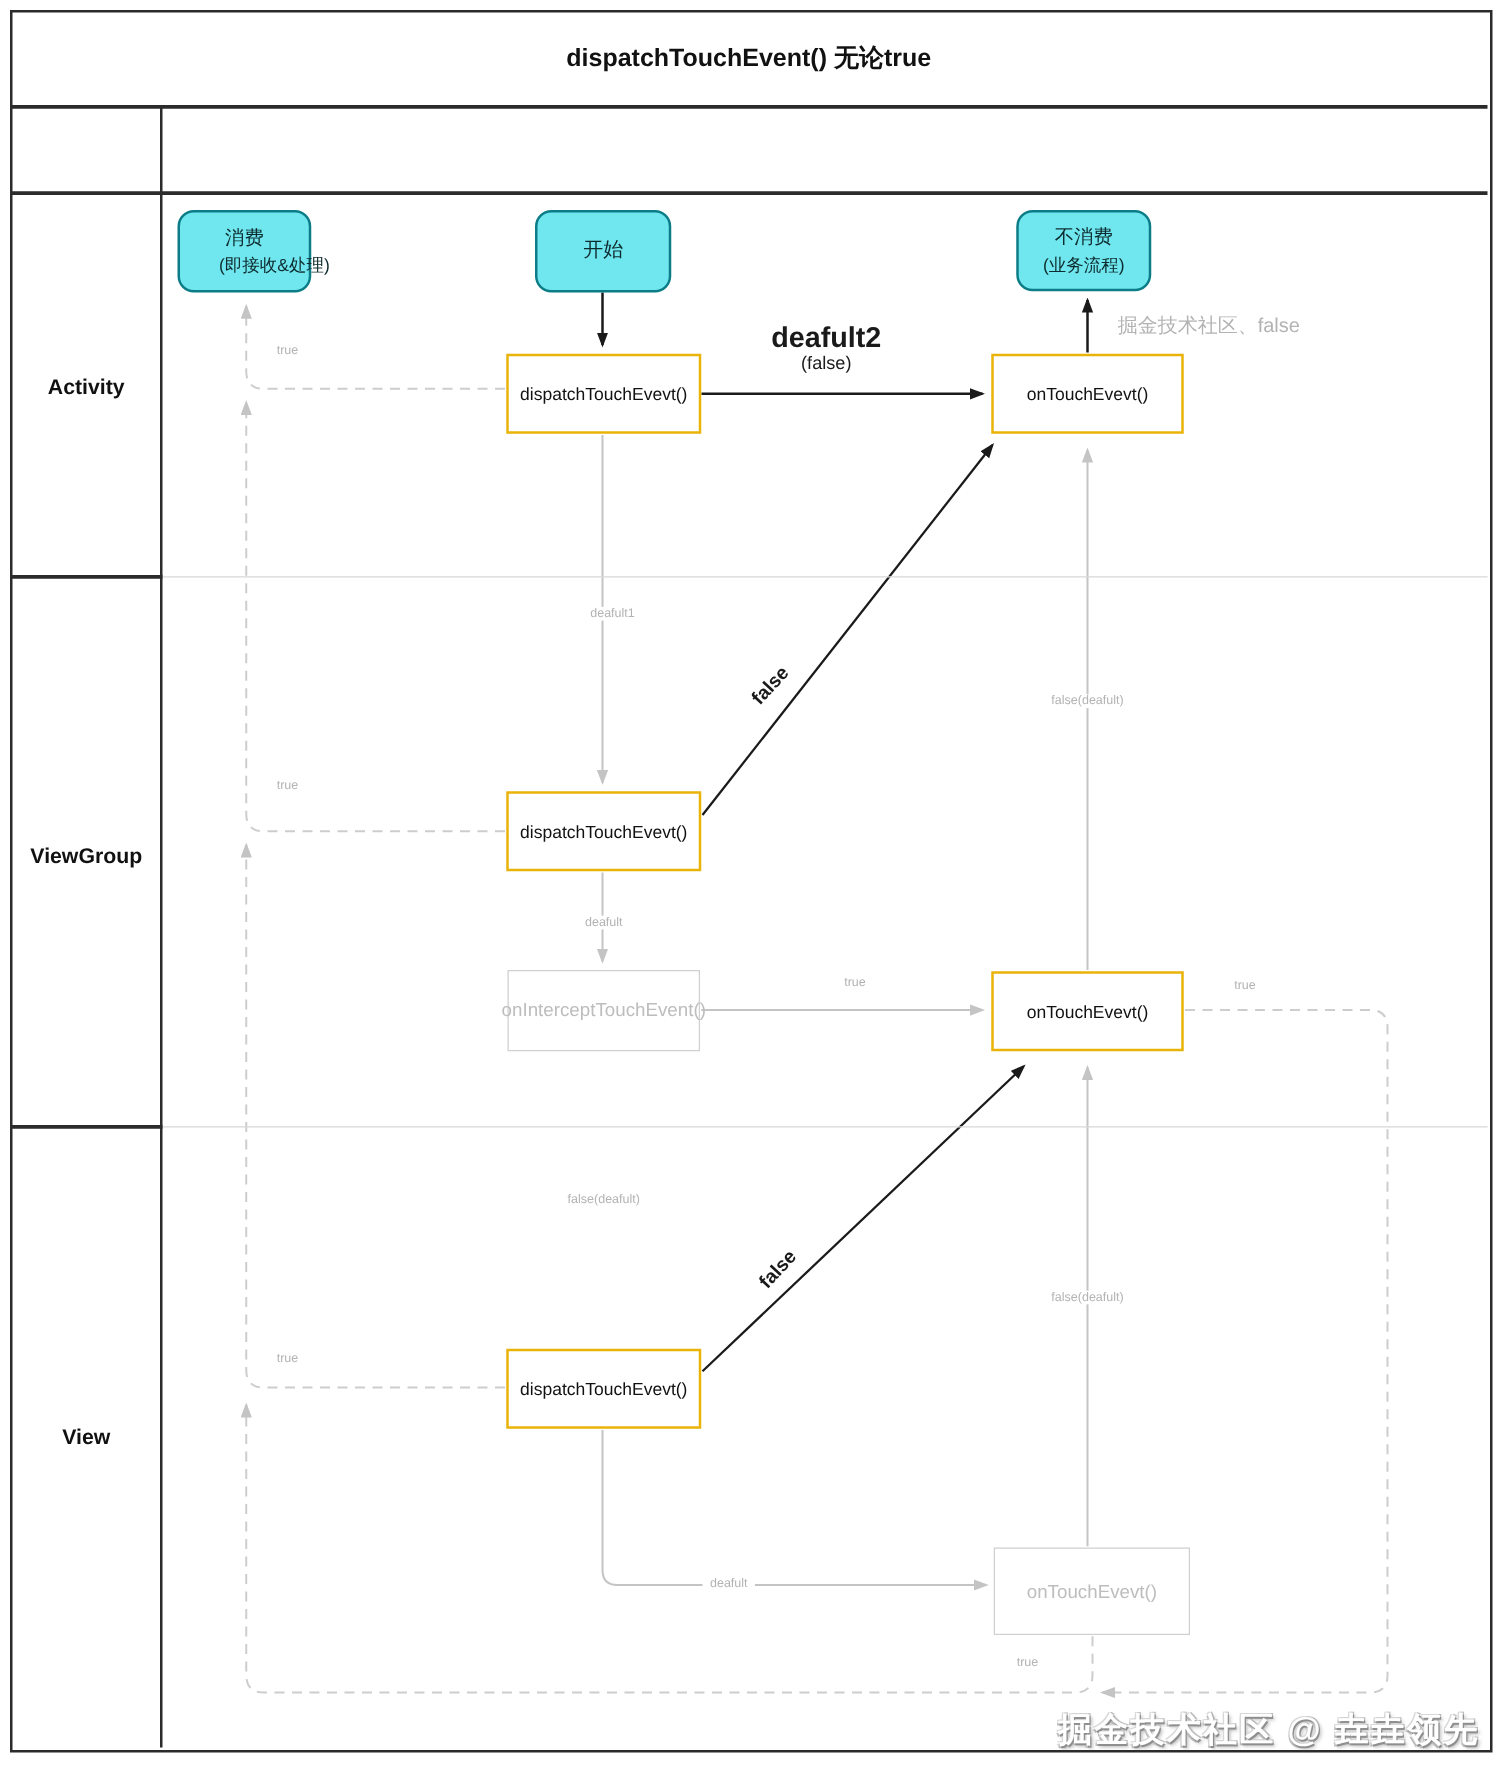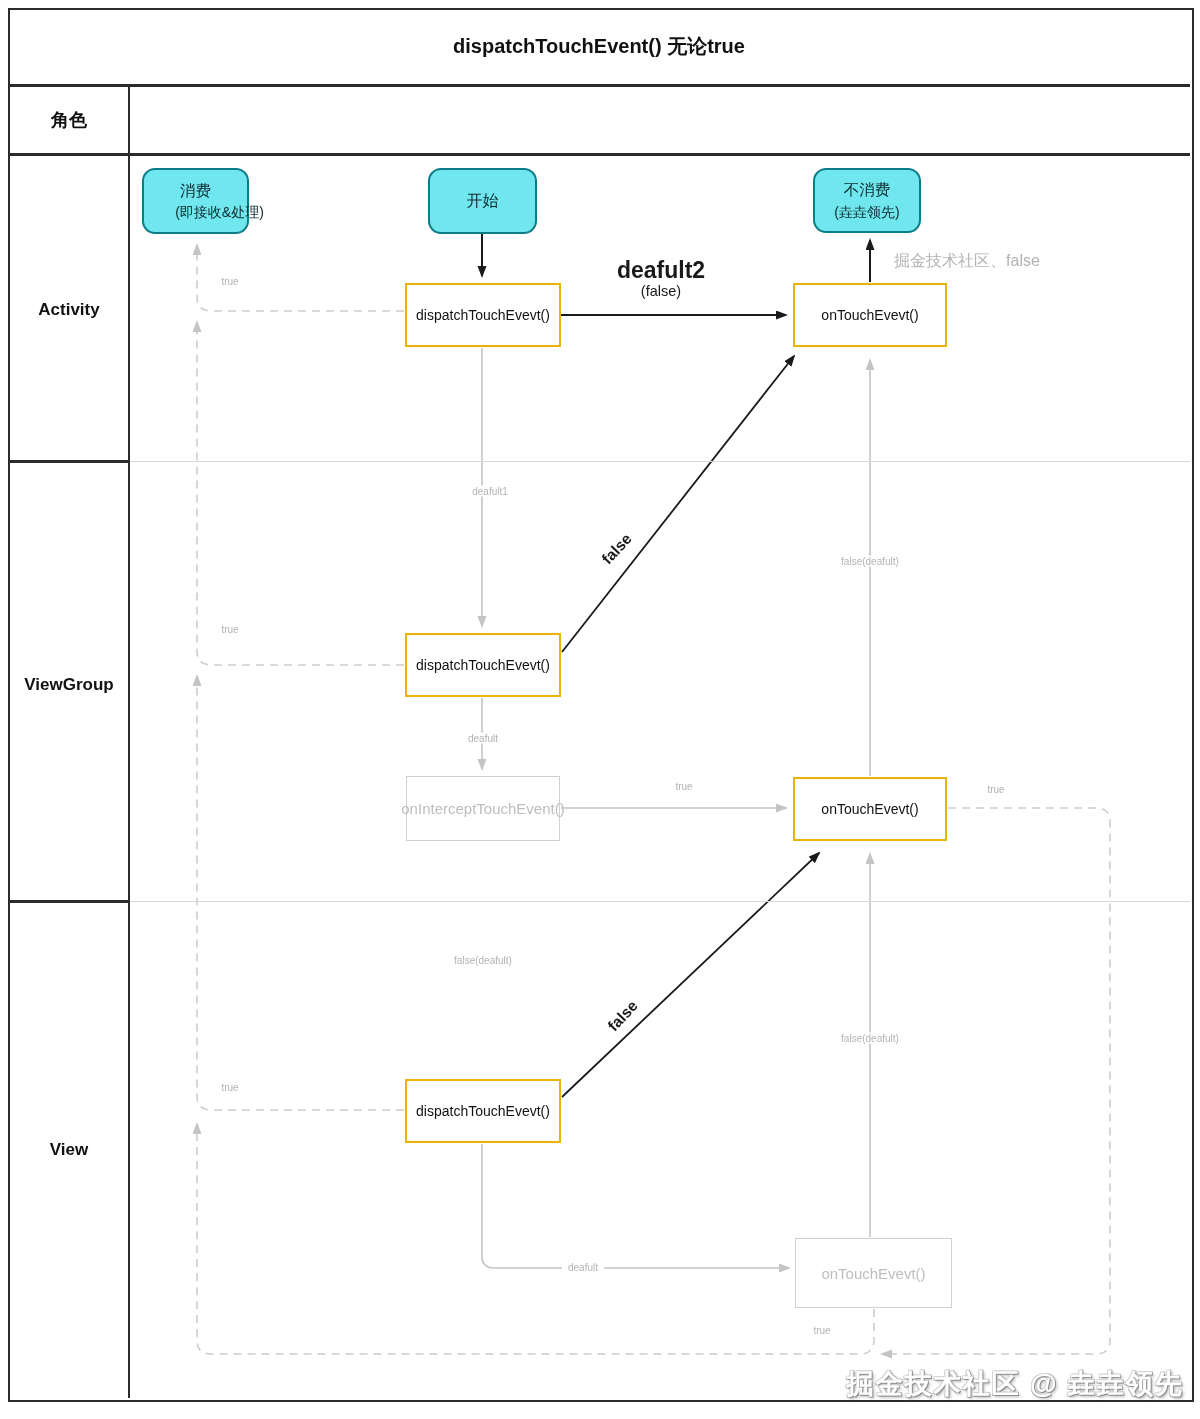--- a/index.html
+++ b/index.html
@@ -68,36 +68,35 @@
   <div class="absline" style="left:8px;top:8px;width:1182px;height:1390px;background:transparent;border:2px solid #2b2b2b;"></div>
   <div class="absline" style="left:8px;top:84px;width:1182px;height:3px;"></div>
   <div class="absline" style="left:8px;top:153px;width:1182px;height:3px;"></div>
   <div class="absline" style="left:128px;top:84px;width:2px;height:1314px;"></div>
   <div class="lightline" style="left:130px;top:461px;width:1060px;height:1px;"></div>
   <div class="absline" style="left:8px;top:460px;width:122px;height:3px;"></div>
   <div class="lightline" style="left:130px;top:901px;width:1060px;height:1px;"></div>
   <div class="absline" style="left:8px;top:900px;width:122px;height:3px;"></div>
 
   <div class="cell-title">dispatchTouchEvent() 无论true</div>
-  <div class="cell-role" style="left:8px;top:87px;width:122px;height:66px;">角色</div>
 
   <div class="lane-label" style="left:69px;top:310px;">Activity</div>
   <div class="lane-label" style="left:69px;top:685px;">ViewGroup</div>
   <div class="lane-label" style="left:69px;top:1150px;">View</div>
 
   <div class="node pill" style="left:142px;top:168px;width:107px;height:66px;">
     <span>消费</span>
     <span style="font-size:14px;margin-left:48px;">(即接收&amp;处理)</span>
   </div>
   <div class="node pill" style="left:428px;top:168px;width:109px;height:66px;">
     <span style="font-size:16px;">开始</span>
   </div>
   <div class="node pill" style="left:813px;top:168px;width:108px;height:65px;">
     <span>不消费</span>
-    <span style="font-size:14px;">(垚垚领先)</span>
+    <span style="font-size:14px;">(业务流程)</span>
   </div>
 
   <div class="node nodedark" style="left:405px;top:283px;width:156px;height:64px;">
     <span>dispatchTouchEvevt()</span>
   </div>
   <div class="node nodedark" style="left:793px;top:283px;width:154px;height:64px;">
     <span>onTouchEvevt()</span>
   </div>
   <div class="node nodedark" style="left:405px;top:633px;width:156px;height:64px;">
     <span>dispatchTouchEvevt()</span>

